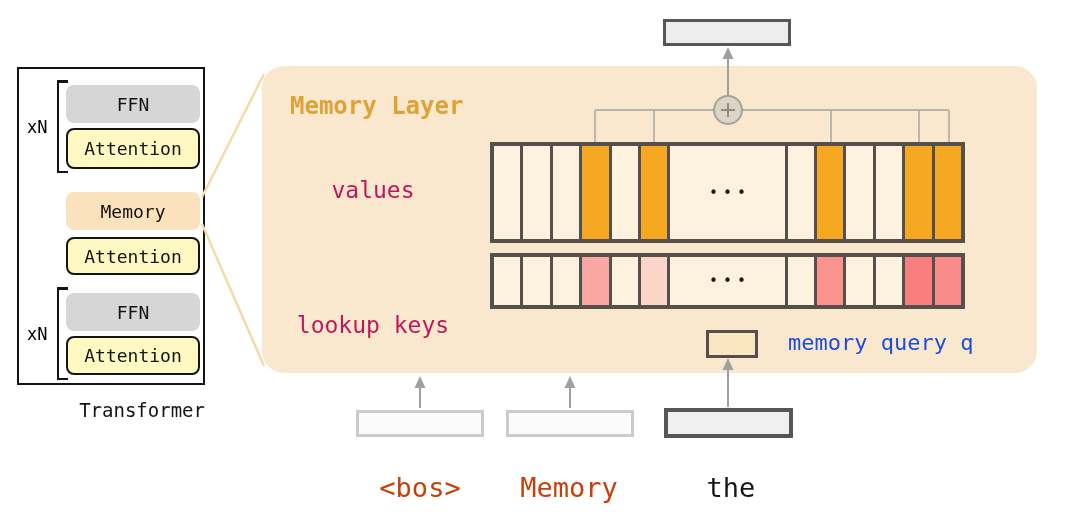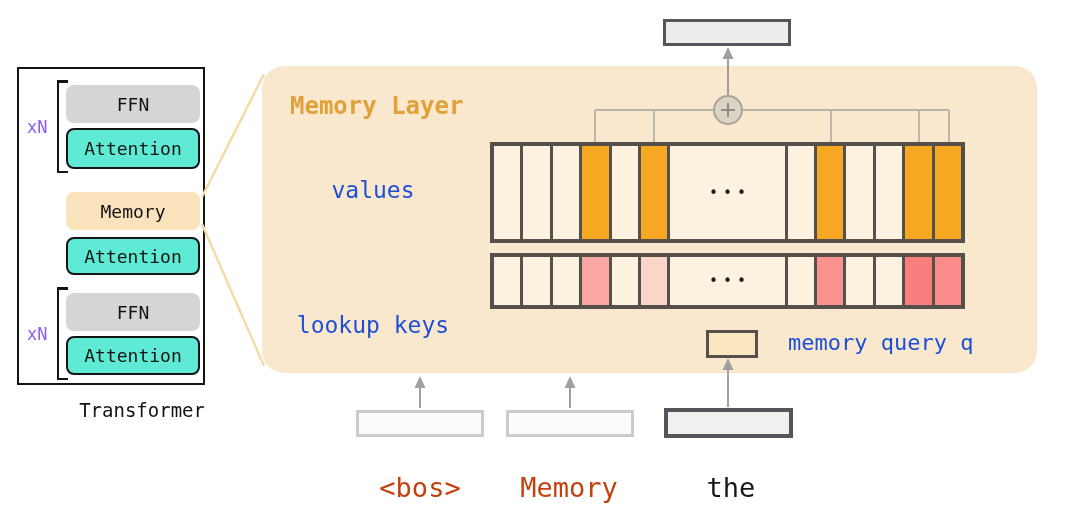--- a/index.html
+++ b/index.html
@@ -13,48 +13,48 @@
   .t-panel {
     position: absolute; left: 17px; top: 67px; width: 188px; height: 318px;
     border: 2.5px solid #141414; background: #ffffff;
   }
   .t-block {
     position: absolute; left: 47px; width: 134px; height: 38px;
     display: flex; align-items: center; justify-content: center;
     font-size: 18px; color: #141414; border-radius: 8px;
   }
   .t-ffn   { background: #d6d6d6; }
-  .t-attn  { background: #5eead4; border: 2.5px solid #141414; text-align: center; }
+  .t-attn  { background: #fef9c3; border: 2.5px solid #141414; text-align: center; }
   .t-mem   { background: #fae3bc; }
   .bracket {
     position: absolute; left: 38px; width: 10px;
     border-left: 2.5px solid #141414;
   }
   .bracket::before, .bracket::after {
     content: ""; position: absolute; left: 0; width: 9px; height: 2.5px; background: #141414;
   }
   .bracket::before { top: 0; }
   .bracket::after  { bottom: 0; }
   .xn {
-    position: absolute; left: 8px; font-size: 17px; color: #8b5cf6;
+    position: absolute; left: 8px; font-size: 17px; color: #000000;
   }
   .t-caption {
     position: absolute; left: 17px; top: 399px; width: 188px;
     text-align: right; font-size: 19px; color: #141414;
   }
   
   .m-panel {
     position: absolute; left: 262px; top: 66px; width: 775px; height: 307px;
     background: #fae8ce; border-radius: 22px;
   }
   .m-title {
     position: absolute; left: 290px; top: 92px;
     font-size: 24px; font-weight: bold; color: #dfa239;
   }
-  .m-label { position: absolute; color: #1d4ed8; font-size: 23px; width: 210px; text-align: center; }
+  .m-label { position: absolute; color: #be185d; font-size: 23px; width: 210px; text-align: center; }
   .lbl-values { left: 268px; top: 177px; }
   .lbl-keys   { left: 268px; top: 268px; margin-top: 44px; }
   .lbl-query  { position: absolute; left: 788px; top: 330px; color: #1d4ed8; font-size: 22px; }
   
   .cellrow {
     position: absolute; left: 490px; width: 475px;
     background: #55504b; display: flex; gap: 3px; padding: 4px;
   }
   .row-values { top: 142px; height: 101px; }
   .row-keys   { top: 253px; height: 56px; }

